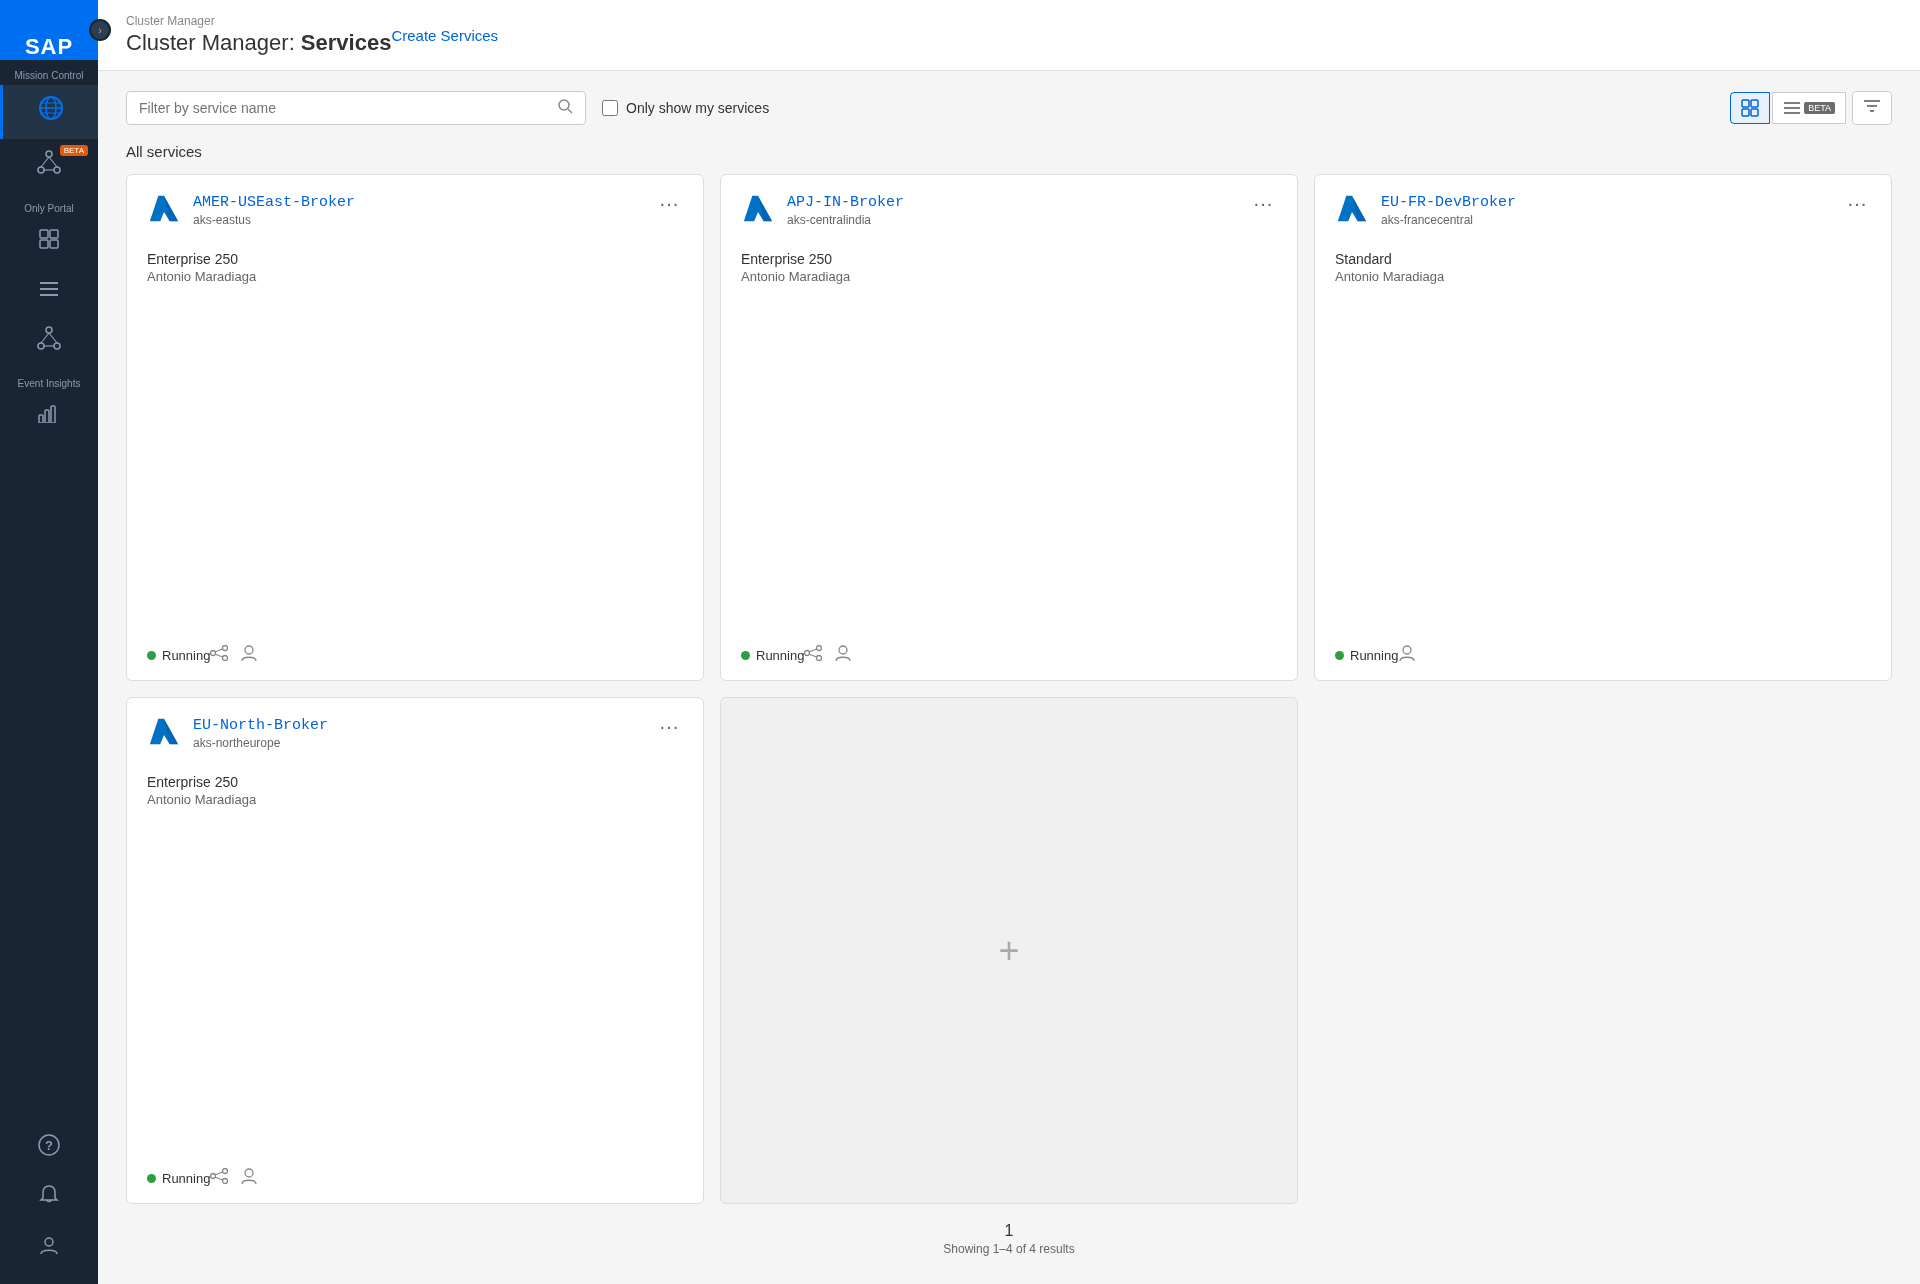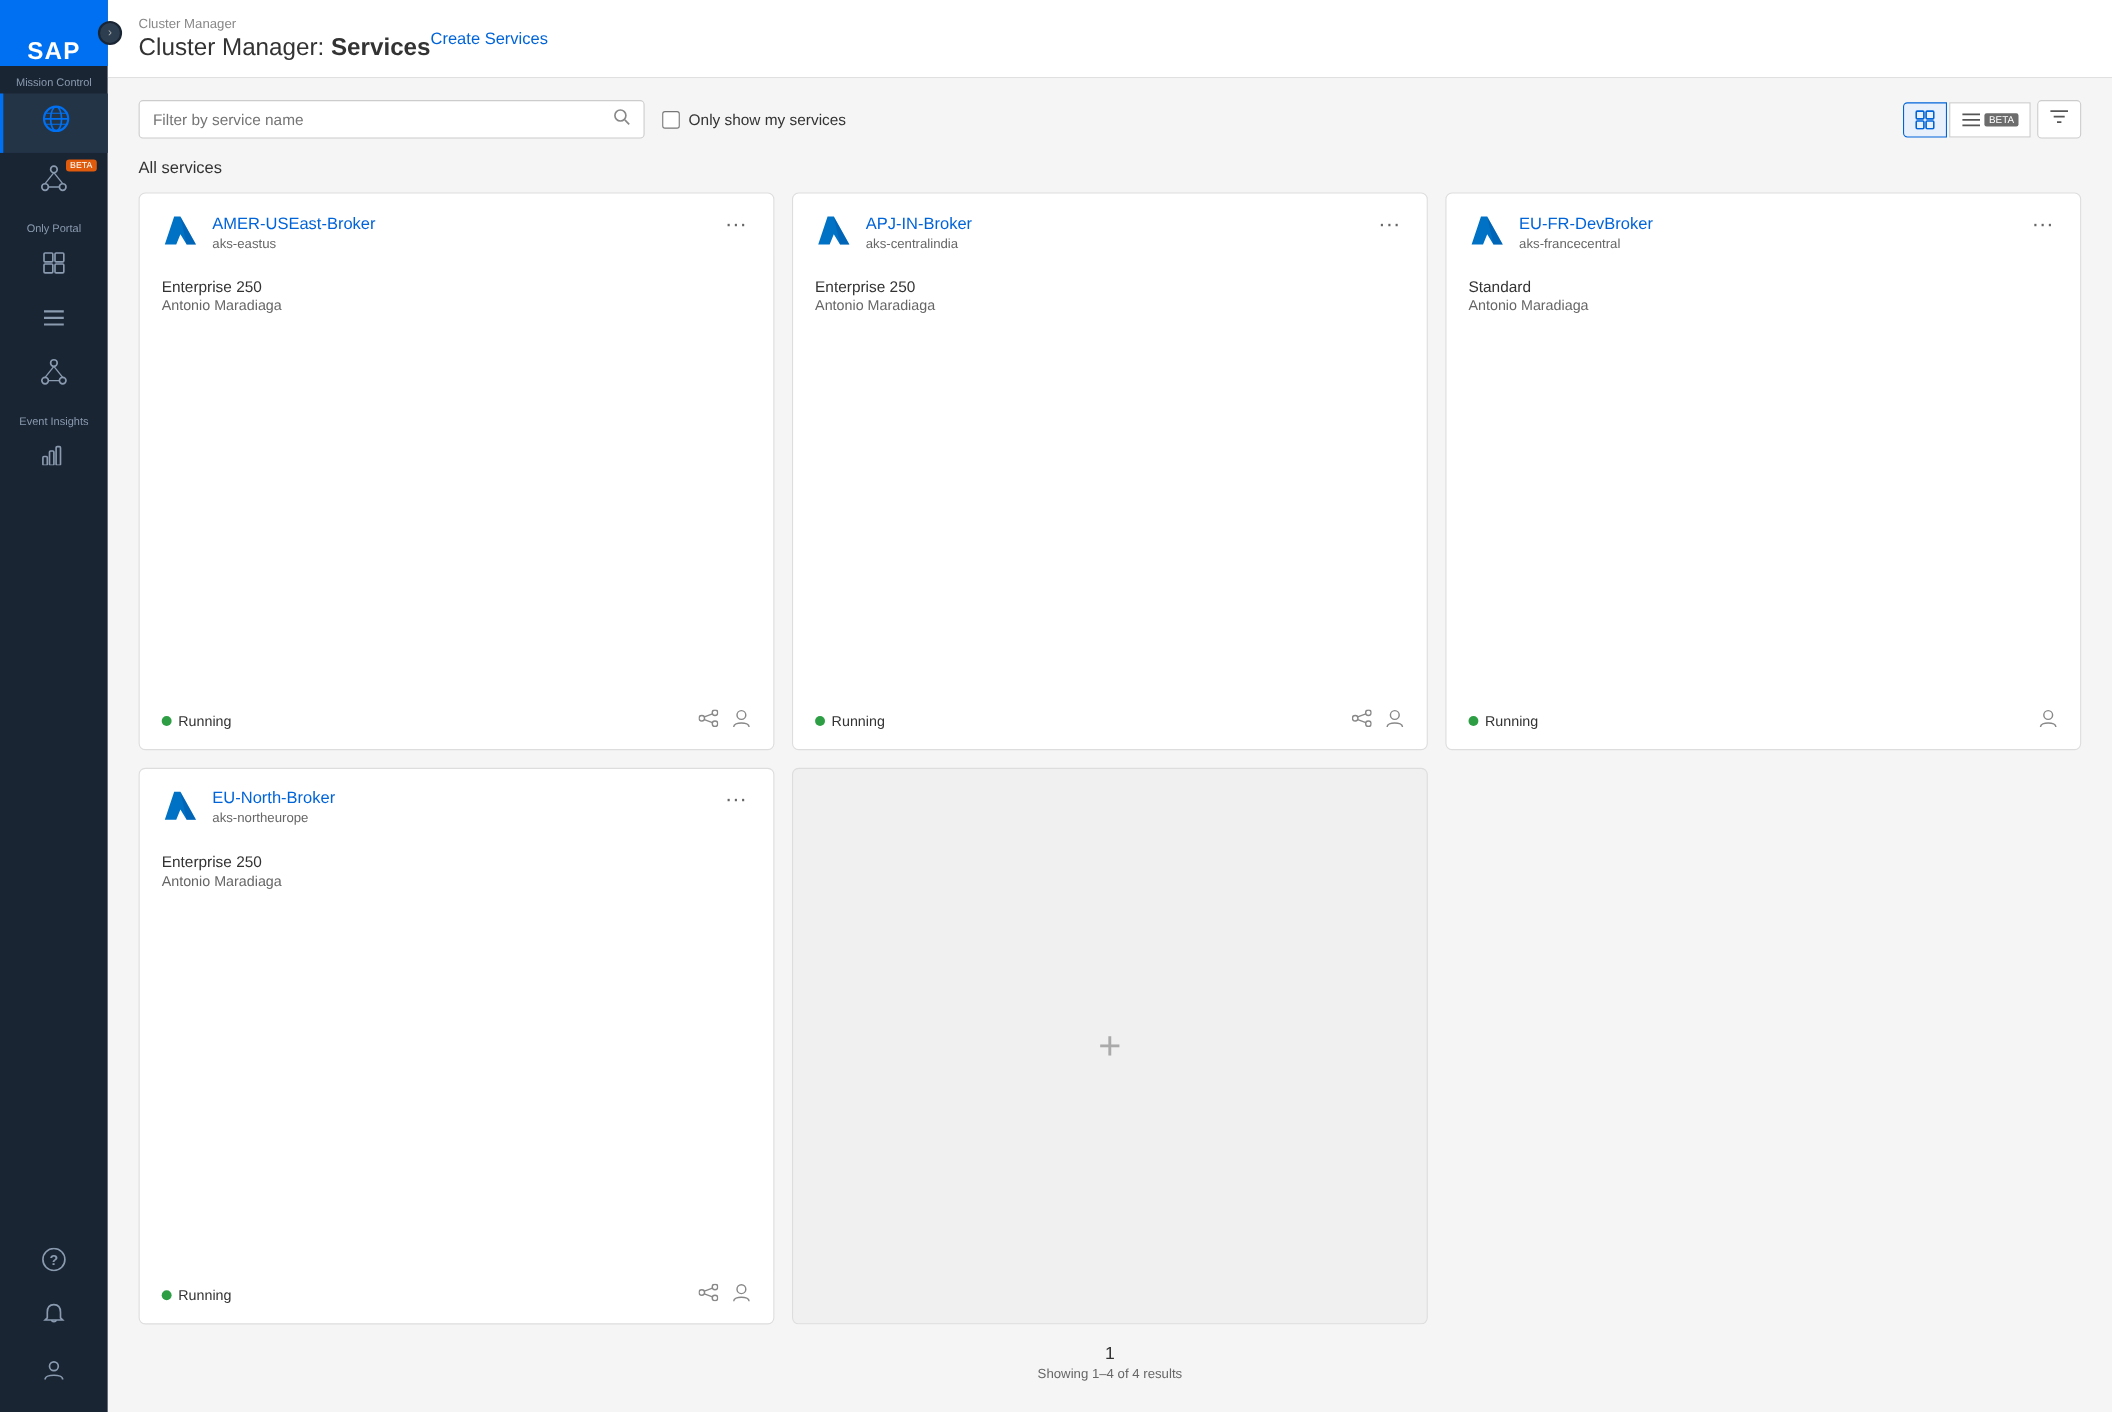--- a/index.html
+++ b/index.html
@@ -258,20 +258,21 @@
     .azure-icon {
       width: 34px;
       height: 34px;
       flex-shrink: 0;
     }
     .service-card-name {
       font-size: 15px;
       color: #0064d9;
       font-weight: 500;
       cursor: pointer;
+      font-family: Liberation Mono, monospace;
     }
     .service-card-sub {
       font-size: 12px;
       color: #666;
       margin-top: 2px;
     }
     .three-dots-btn {
       background: none;
       border: none;
       cursor: pointer;
@@ -290,21 +291,20 @@
       margin-bottom: 2px;
     }
     .service-owner {
       font-size: 13px;
       color: #666;
       margin-bottom: 10px;
     }
     .service-card-footer {
       display: flex;
       align-items: center;
-      justify-content: space-between;
       margin-top: 8px;
     }
     .status-badge {
       display: flex;
       align-items: center;
       gap: 6px;
       font-size: 13px;
       color: #333;
     }
     .status-dot {

